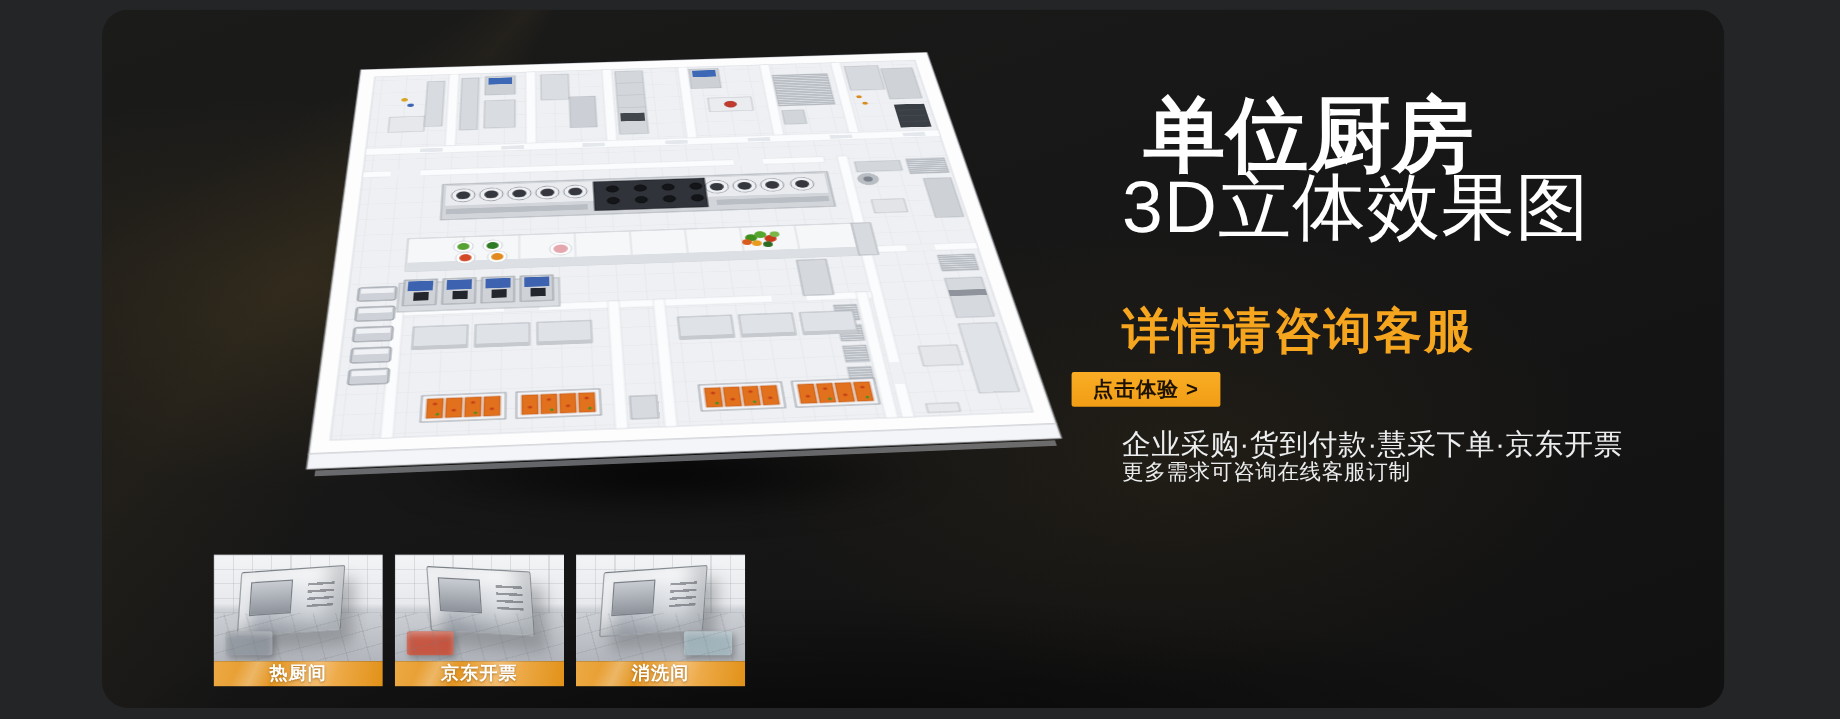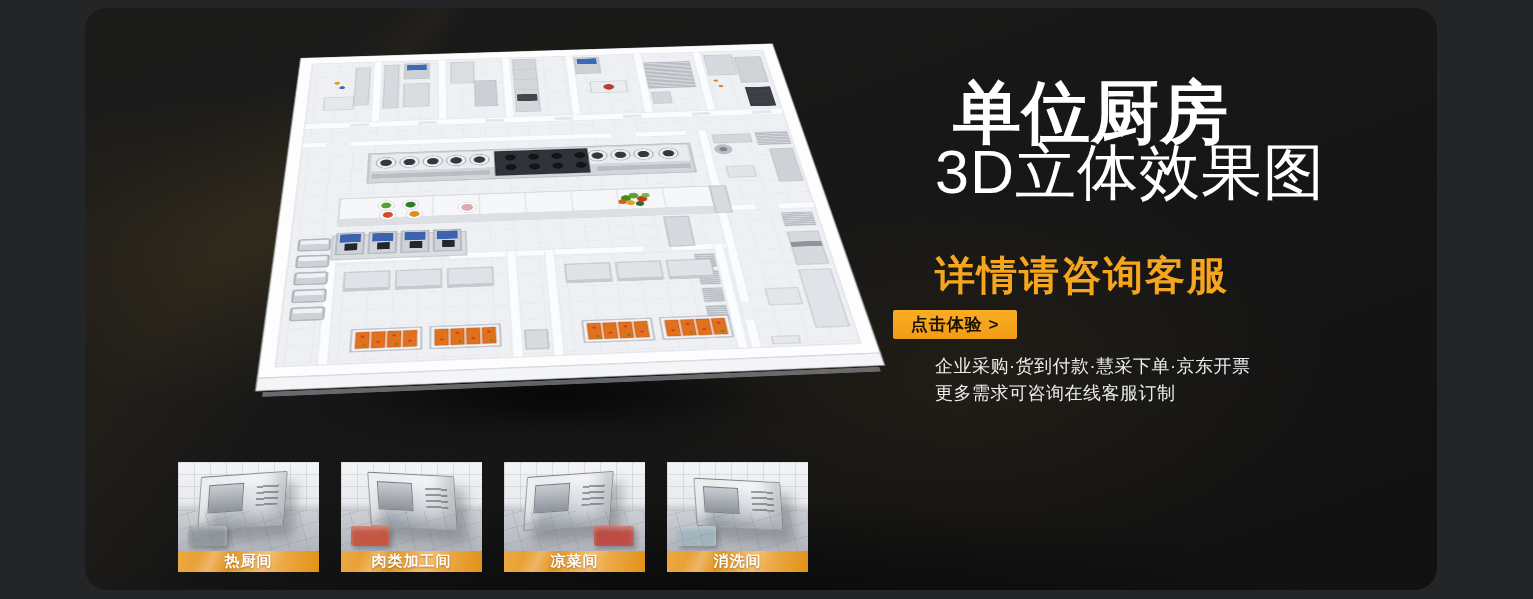--- a/index.html
+++ b/index.html
@@ -21,24 +21,24 @@
     transform:perspective(1600px) rotateX(55deg) rotateZ(-3.5deg);}
   .plane svg{display:block;}
   
   .t1{position:absolute;left:868px;top:60px;font-size:68px;font-weight:700;color:#fff;letter-spacing:1px;}
   .t2{position:absolute;left:850px;top:124px;font-size:61px;font-weight:400;color:#fff;letter-spacing:1px;}
   .sub{position:absolute;left:850px;top:240px;font-size:40px;font-weight:700;color:#F6A51E;letter-spacing:2px;}
   .cta{position:absolute;left:808px;top:302px;min-width:124px;height:29px;box-sizing:border-box;
     background:linear-gradient(180deg,#f9ad24,#f19d15);color:#1d1100;border:none;border-radius:2px;
     font-size:17px;font-weight:700;display:flex;align-items:center;justify-content:center;
     padding:0 14px;cursor:pointer;font-family:inherit;letter-spacing:1px;}
-  .d1{position:absolute;left:850px;top:346px;font-size:18px;color:#ecedee;letter-spacing:.5px;}
+  .d1{position:absolute;left:850px;top:346px;font-size:24px;color:#ecedee;letter-spacing:.5px;}
   .d2{position:absolute;left:850px;top:373px;font-size:18px;color:#ecedee;letter-spacing:.5px;text-align:right;}
   
-  .thumbs{position:absolute;left:93px;top:454px;display:flex;gap:22px;}
+  .thumbs{position:absolute;left:93px;top:454px;display:flex;gap:10px;}
   .thumb{position:relative;width:141px;height:110px;overflow:hidden;flex:0 0 auto;cursor:pointer;}
   .thumb-img{position:absolute;left:0;right:0;top:0;bottom:21px;overflow:hidden;
     background:linear-gradient(180deg,#f3f4f6 0%,#e7e9ec 46%,#cdd0d5 52%,#b2b6bc 100%);}
   .thumb-img::before{content:"";position:absolute;left:0;right:0;top:0;height:55%;
     background:repeating-linear-gradient(90deg, rgba(140,145,152,.22) 0 1px, transparent 1px 16px),
                repeating-linear-gradient(0deg, rgba(140,145,152,.20) 0 1px, transparent 1px 12px);}
   .thumb-img::after{content:"";position:absolute;left:0;right:0;bottom:0;height:45%;
     background:repeating-linear-gradient(75deg, rgba(120,125,132,.22) 0 1px, transparent 1px 18px),
                repeating-linear-gradient(-15deg, rgba(120,125,132,.18) 0 1px, transparent 1px 14px);}
   .eq{position:absolute;left:15%;top:14%;width:60%;height:58%;border-radius:2px;
@@ -374,30 +374,21 @@
         <div class="thumb-label">
             <span>热厨间</span>
           </div>
       </div>
       <div class="thumb" style="--ac: #c8452c;">
         <div class="thumb-img">
             <div class="eq"></div>
             <div class="ac"></div>
           </div>
         <div class="thumb-label">
-            <span>肉类加工间</span>
-          </div>
-      </div>
-      <div class="thumb" style="--ac: #c23b30;">
-        <div class="thumb-img">
-            <div class="eq"></div>
-            <div class="ac"></div>
-          </div>
-        <div class="thumb-label">
-            <span>凉菜间</span>
+            <span>京东开票</span>
           </div>
       </div>
       <div class="thumb" style="--ac: #9fb4bc;">
         <div class="thumb-img">
             <div class="eq"></div>
             <div class="ac"></div>
           </div>
         <div class="thumb-label">
             <span>消洗间</span>
           </div>

